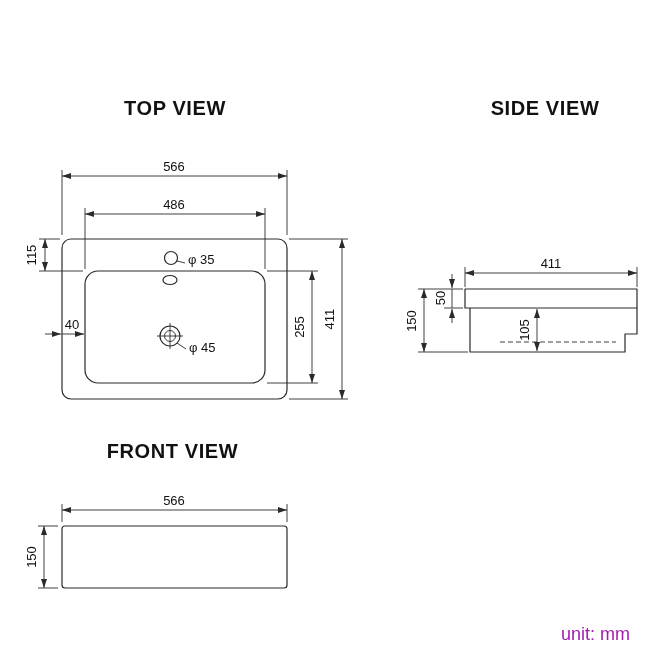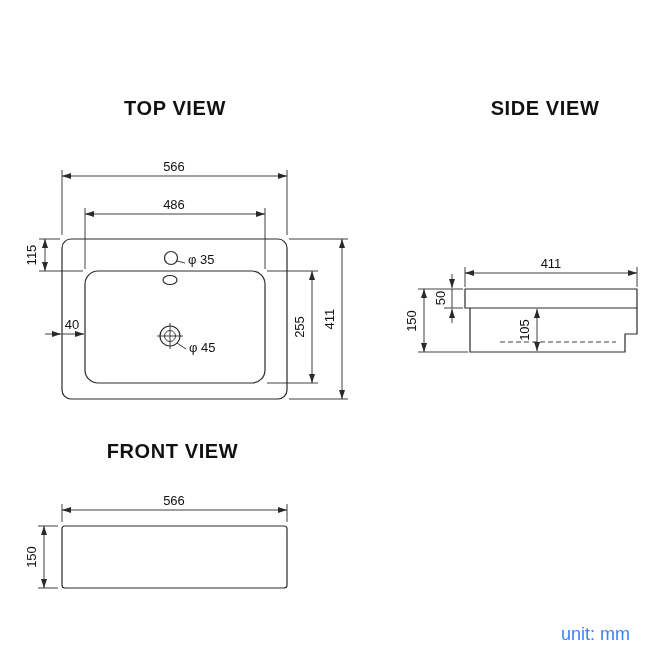--- a/index.html
+++ b/index.html
@@ -9,21 +9,21 @@
   }
   .title{
     position:absolute;font-weight:bold;font-size:20px;color:#111;
     letter-spacing:.6px;text-align:center;white-space:nowrap;
   }
   #t-top{left:60px;top:76px;width:230px;}
   #t-side{left:455px;top:76px;width:180px;}
   #t-front{left:55px;top:419px;width:235px;}
   .unit{
     position:absolute;left:510px;top:603px;width:120px;text-align:right;
-    font-size:18px;color:#3b82f6;
+    font-size:18px;color:#a21caf;
   }
   svg.drawing{position:absolute;left:0;top:0;}
   .s{stroke:#2a2a2a;stroke-width:1.2;fill:none;stroke-linejoin:round;}
   .t{stroke:#2a2a2a;stroke-width:0.9;fill:none;}
   .dash{stroke:#2a2a2a;stroke-width:0.9;fill:none;stroke-dasharray:5 3;}
   text.d{fill:#111;font-family:"Liberation Sans",sans-serif;font-size:13px;}
 </style>
 </head>
 <body>
 

